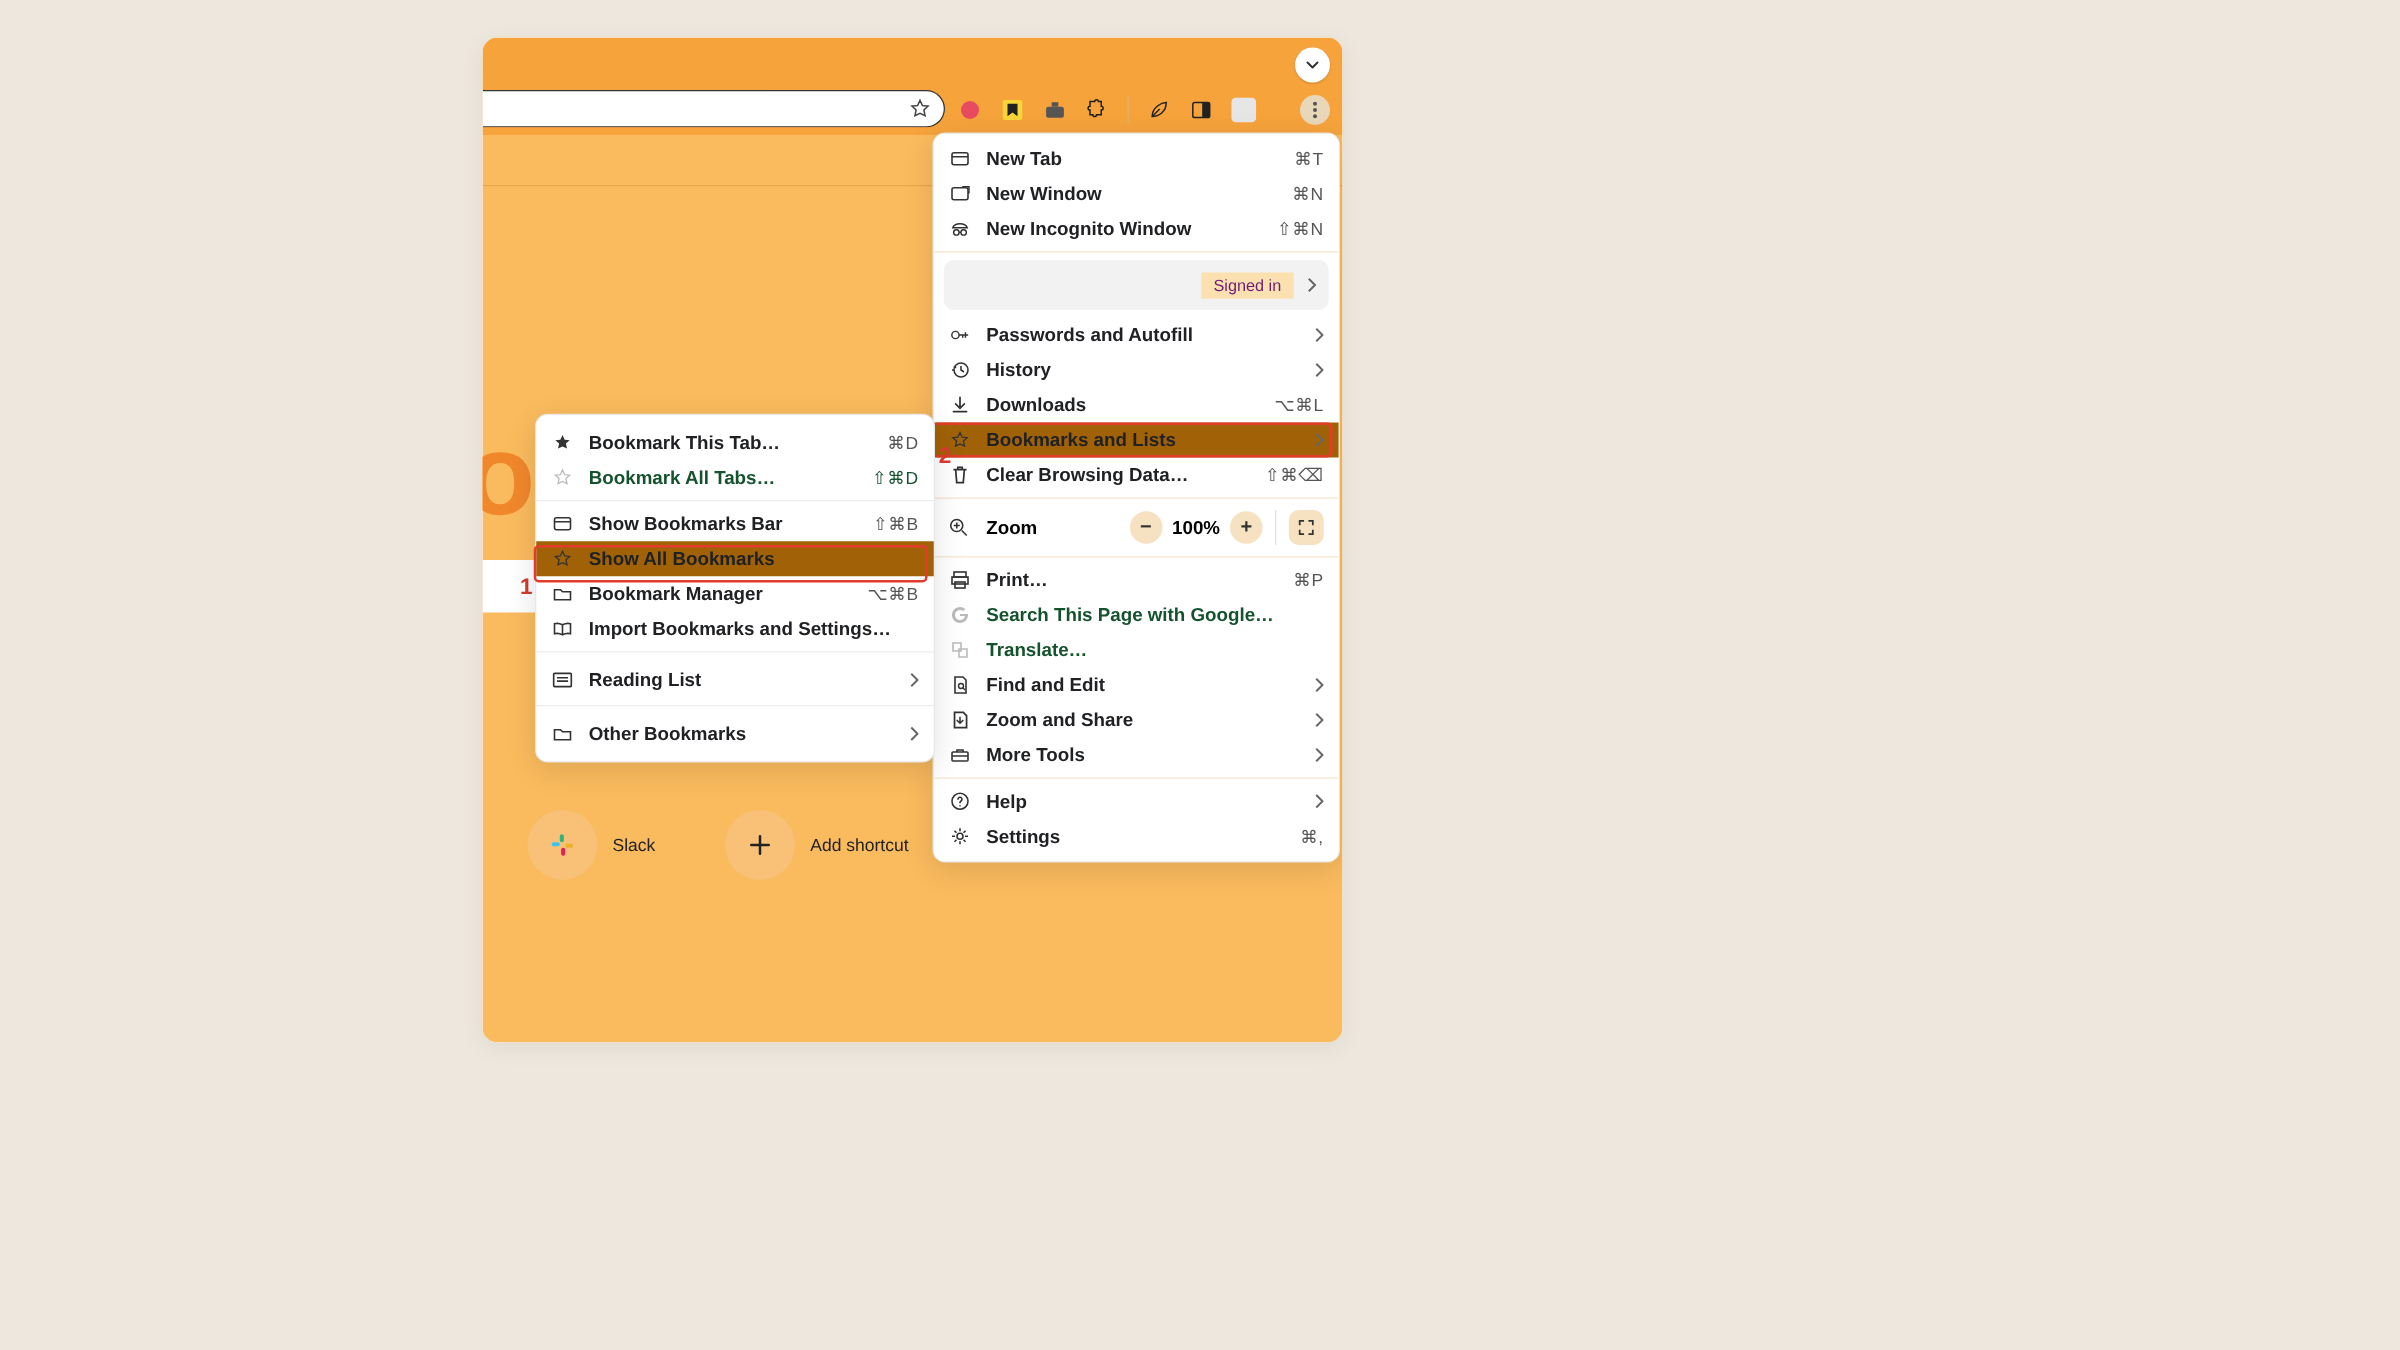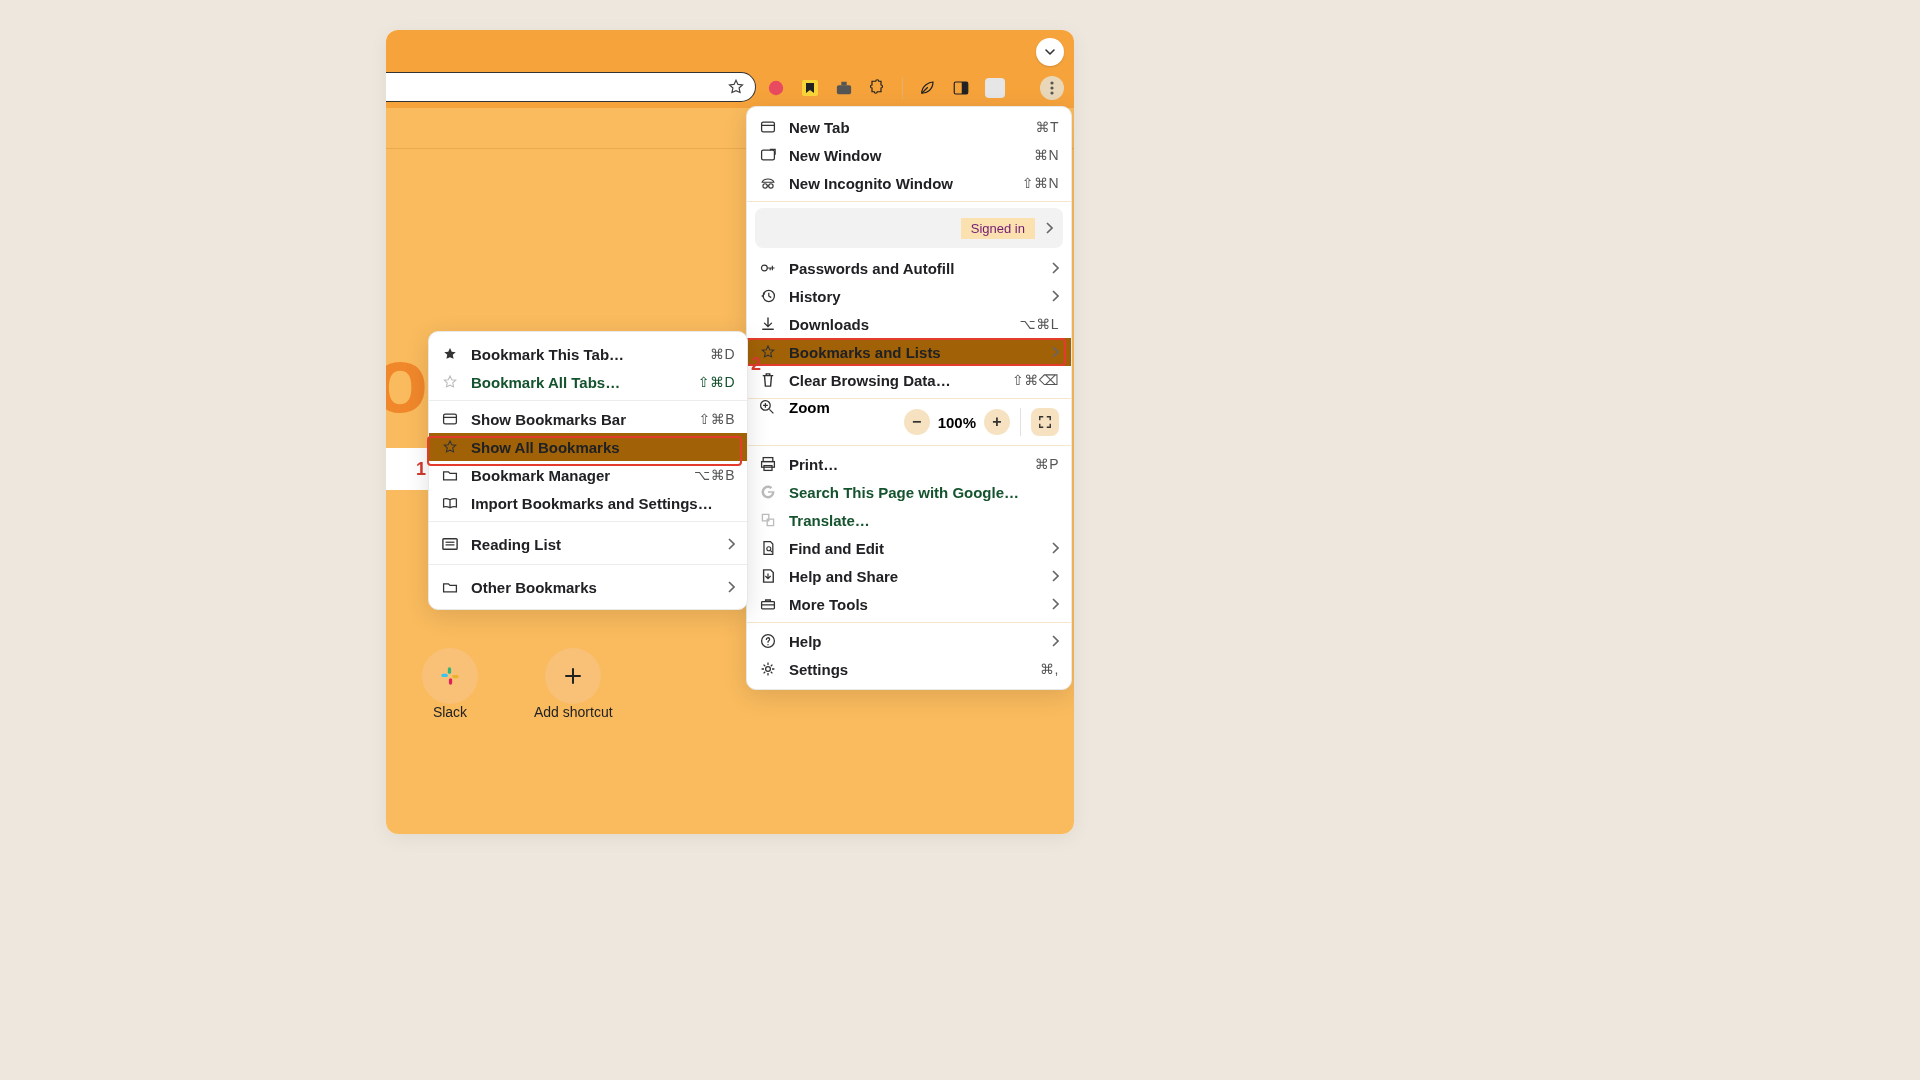--- a/index.html
+++ b/index.html
@@ -71,21 +71,21 @@
     font-size:92px; font-weight:700; color:#f0872b; letter-spacing:-4px;
     display:flex; align-items:flex-start;
   }
   .search-strip {
     position:absolute; top:340px; left:0; width:360px; height:42px;
     background:#fff;
     display:flex; align-items:center;
   }
   .ann-1 { margin-left:30px; color:#d23a2e; font-weight:700; font-size:18px;}
   .shortcuts { position:absolute; top:540px; left:36px; display:flex; gap:56px; }
-  .shortcut { display:flex; flex-direction:column; align-items:center; }
+  .shortcut { display:flex; align-items:center; gap:12px; }
   .sc-circle { width:56px;height:56px;border-radius:28px;background:#f8c177;display:flex;align-items:center;justify-content:center; }
   .sc-label { font-size:14px; color:#222; }
 
   
   .menu1 {
     position:absolute; left:360px; top:76px; width:326px;
     background:#fff;
     border-radius:10px;
     border:1px solid #e8e8e8;
     box-shadow: 0 6px 24px rgba(0,0,0,0.12);
@@ -108,21 +108,21 @@
 
   .signed-row {
     height:40px; margin:6px 8px; border-radius:8px; background:#f2f2f2;
     display:flex; align-items:center; justify-content:flex-end; gap:10px; padding:0 10px;
   }
   .signed-pill {
     background:#fce1b0; color:#701a75; padding:3px 10px; border-radius:0; font-size:13px;
   }
 
   .zoom-row {
-    display:flex; height:46px; padding:0 12px; gap:12px;
+    display:flex; align-items:center; height:46px; padding:0 12px; gap:12px;
   }
   .zoom-row .icw{width:18px;}
   .zoom-row .lbl{flex:1;font-size:15px;font-weight:550;}
   .zoom-ctl{display:flex;align-items:center;gap:8px;}
   .circ-btn{width:26px;height:26px;border-radius:14px;background:#f6e2c1;display:flex;align-items:center;justify-content:center;font-size:16px;color:#333;font-weight:600;}
   .zoom-val{font-size:15px;font-weight:550;}
   .vdiv{width:1px;height:28px;background:#e0e0e0;margin:0 2px;}
   .sq-btn{width:28px;height:28px;border-radius:8px;background:#f6e2c1;display:flex;align-items:center;justify-content:center;}
 
   .highlight-red {
@@ -423,21 +423,21 @@
           </svg>
         </span>
     </div>
     <div class="m-row int">
       <span class="icw">
           <svg width="14" height="16" viewBox="0 0 16 18">
             <path d="M3 2h8l3 3v11H3z" fill="none" stroke="#333" stroke-width="1.6"></path>
             <path d="M8 6v6m-3-3l3 3 3-3" fill="none" stroke="#333" stroke-width="1.4"></path>
           </svg>
         </span>
-      <span class="lbl">Help and Share</span>
+      <span class="lbl">Zoom and Share</span>
       <span class="chev">
           <svg width="8" height="12" viewBox="0 0 8 12">
             <path d="M2 1l5 5-5 5" fill="none" stroke="#666" stroke-width="1.6"></path>
           </svg>
         </span>
     </div>
     <div class="m-row int">
       <span class="icw">
           <svg width="16" height="14" viewBox="0 0 20 16">
             <rect x="2" y="5" width="16" height="9" rx="1" fill="none" stroke="#333" stroke-width="1.6"></rect>

